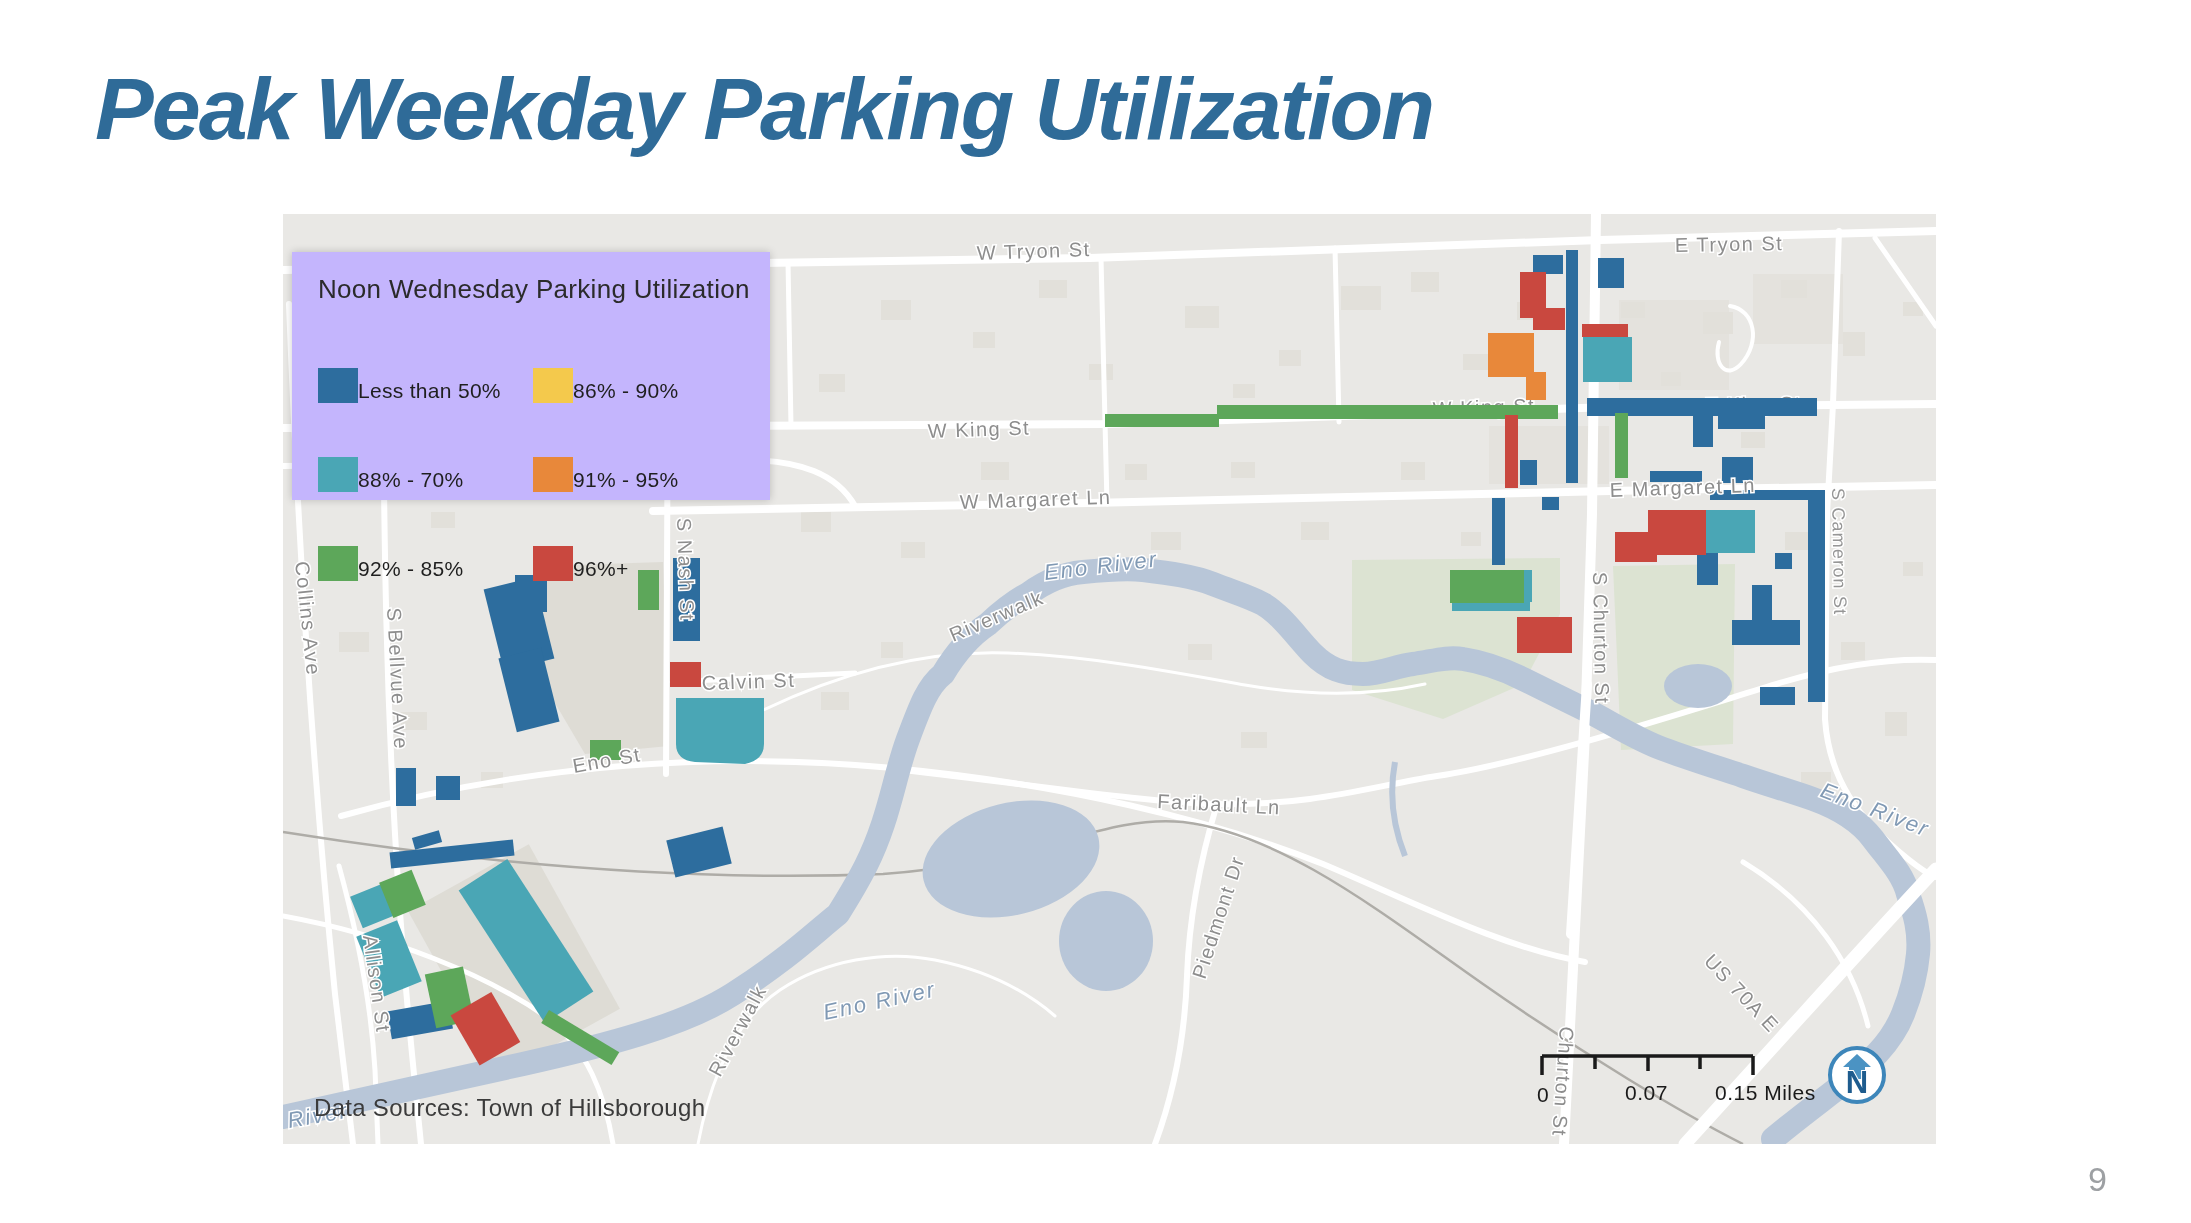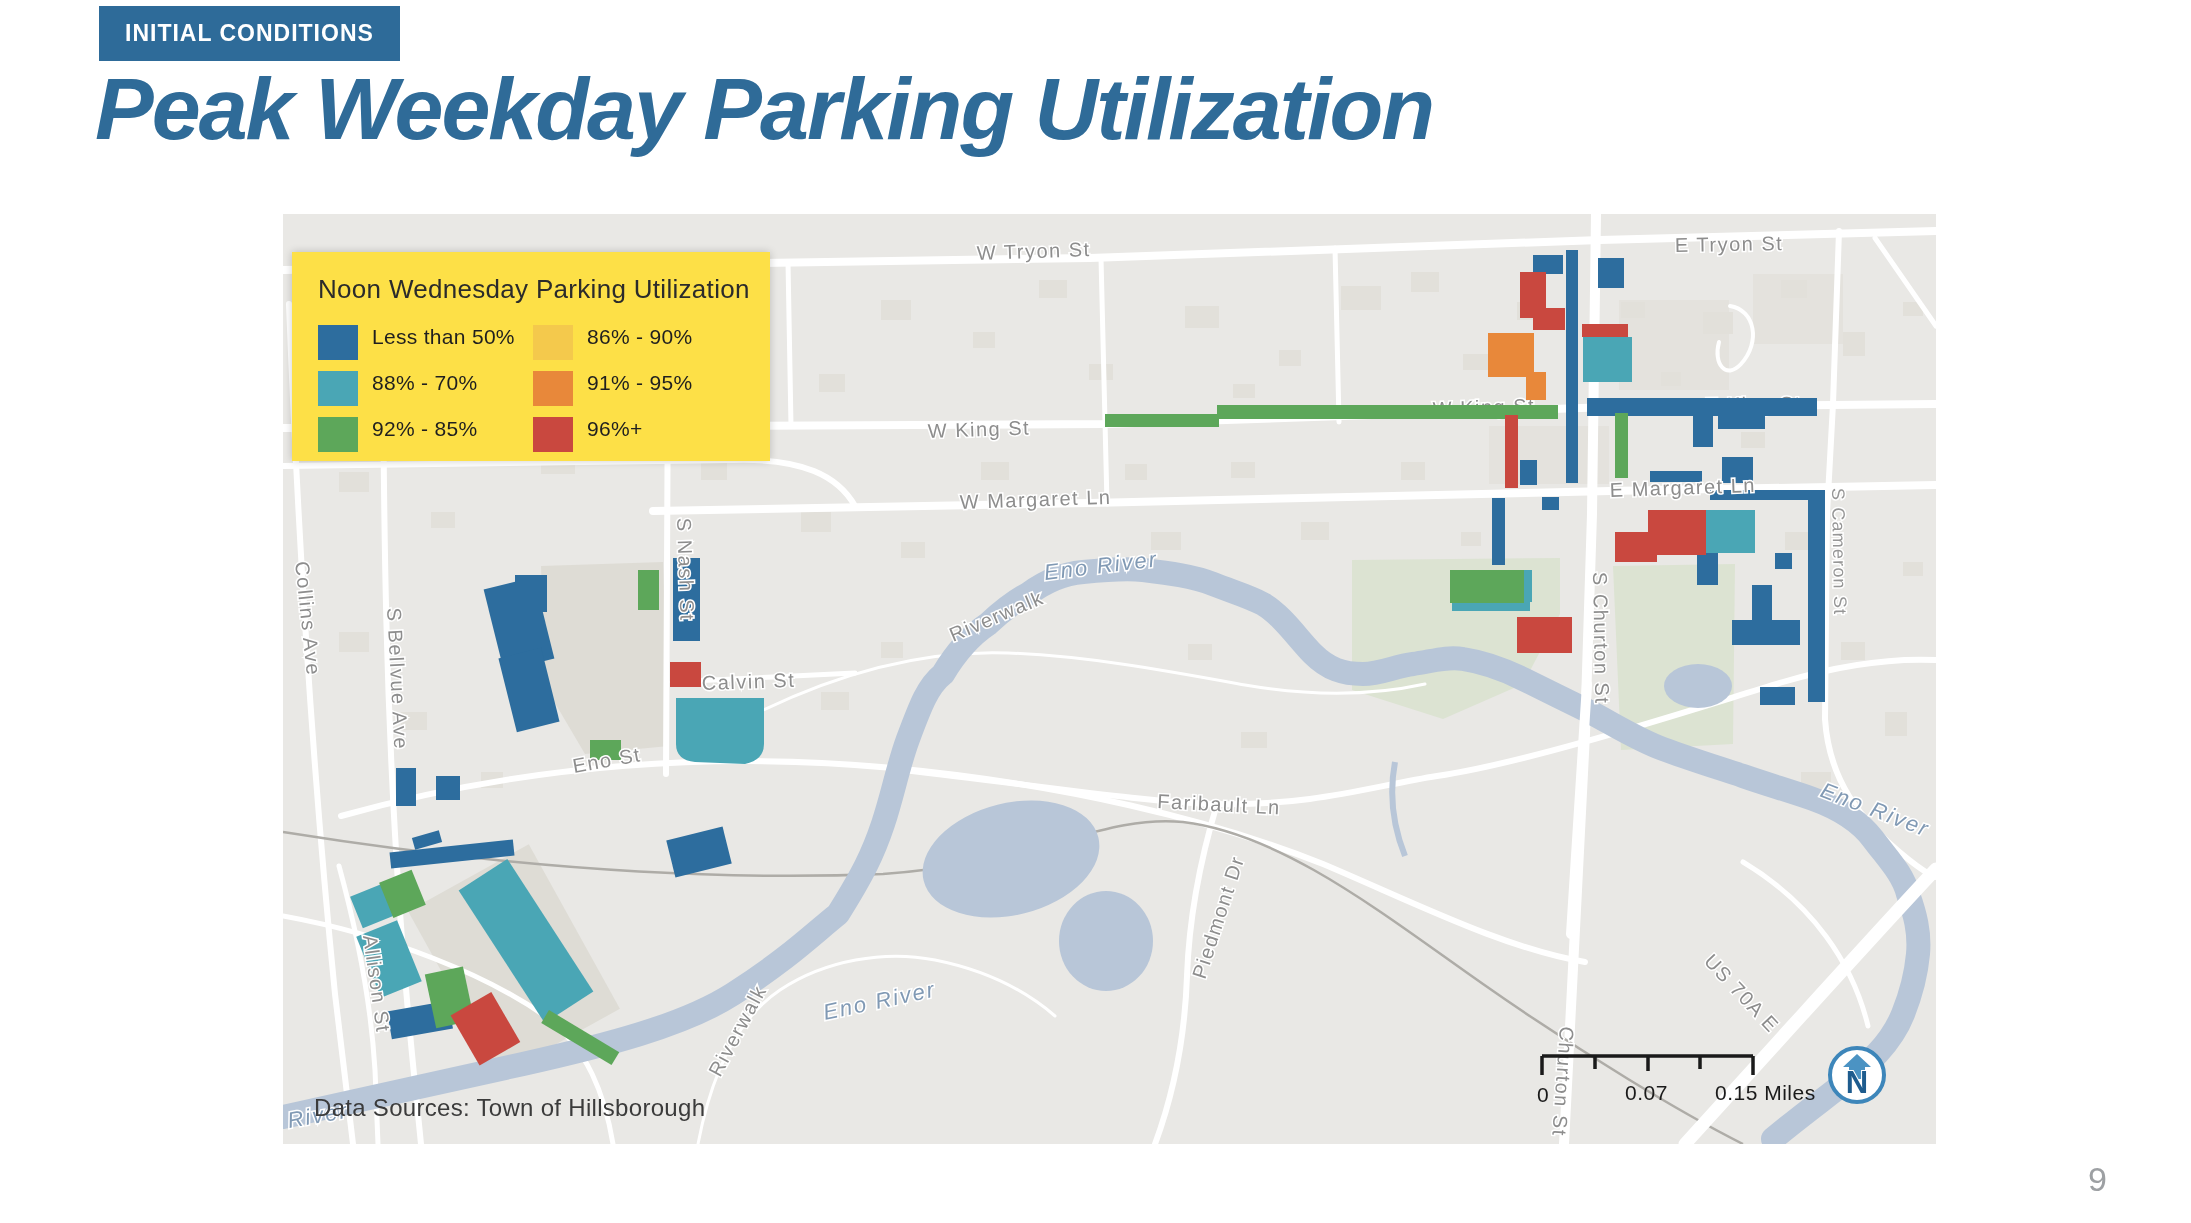--- a/index.html
+++ b/index.html
@@ -8,42 +8,41 @@
 
   .badge{position:absolute;left:99px;top:6px;background:#2e6b99;color:#ffffff;
          font-size:23px;font-weight:bold;letter-spacing:1px;padding:14px 26px;}
   .title{position:absolute;left:95px;top:58px;color:#2f6b98;font-size:88px;
          font-weight:bold;letter-spacing:-2px;margin:0;white-space:nowrap;font-style:italic;}
   .page-num{position:absolute;left:2088px;top:1160px;color:#9da0a3;font-size:34px;}
 
   .map-wrap{position:absolute;left:283px;top:214px;width:1653px;height:930px;
             background:#e9e8e5;overflow:hidden;}
 
-  .legend{position:absolute;left:292px;top:252px;width:478px;height:209px;background:#fde047;
+  .legend{position:absolute;left:292px;top:252px;width:478px;height:248px;background:#c4b5fd;
           box-shadow:0 0 8px rgba(0,0,0,.20);box-sizing:border-box;padding:22px 26px;z-index:5;}
   .legend-title{font-size:26px;color:#2b2b2b;letter-spacing:.3px;margin-bottom:20px;white-space:nowrap;}
   .legend-grid{display:grid;grid-template-columns:215px 1fr;row-gap:11px;}
-  .legend-item{display:flex;align-items:flex-start;gap:14px;}
+  .legend-item{display:flex;align-items:flex-end;margin-top:43px;}
   .swatch{width:40px;height:35px;flex:0 0 auto;}
   .legend-label{font-size:21px;color:#1f1f1f;letter-spacing:.3px;white-space:nowrap;}
 
   svg text{font-family:"Liberation Sans",sans-serif;}
   .street{fill:#8d8d8d;font-size:20px;letter-spacing:1.5px;stroke:#ffffff;stroke-width:3px;paint-order:stroke;}
   .street-sm{fill:#969696;font-size:18px;letter-spacing:1.2px;stroke:#ffffff;stroke-width:3px;paint-order:stroke;}
   .river-label{fill:#8099b4;font-size:22px;font-style:italic;letter-spacing:2px;
                stroke:#ffffff;stroke-width:3px;paint-order:stroke;}
   .scale-text{fill:#1a1a1a;font-size:21px;letter-spacing:.5px;}
   .datasource{fill:#3b3b3b;font-size:24px;letter-spacing:.3px;}
 </style>
 </head>
 <body>
 
 <div id="slide">
 
-  <div class="badge">INITIAL CONDITIONS</div>
   <h1 class="title">Peak Weekday Parking Utilization</h1>
 
   <div class="map-wrap">
     <svg width="1653" height="930" viewBox="0 0 1653 930" xmlns="http://www.w3.org/2000/svg">
 
       <rect x="0" y="0" width="1653" height="930" fill="#e9e8e5"></rect>
 
       <g fill="#dedcd5">
         <polygon points="258,352 380,348 386,532 302,540 262,472"></polygon>
         <rect x="162" y="652" width="138" height="188" transform="rotate(-29 231 746)"></rect>

